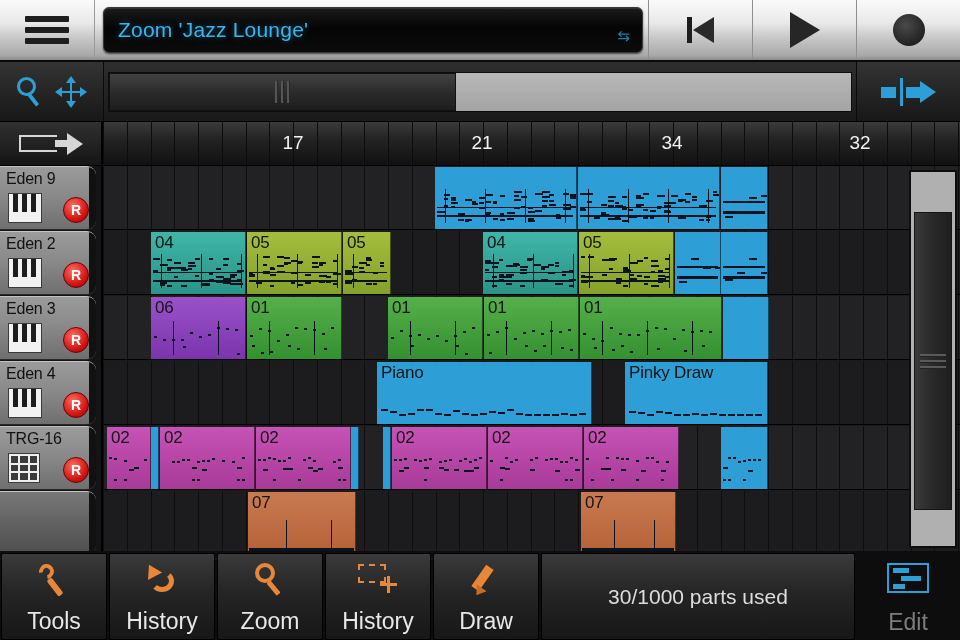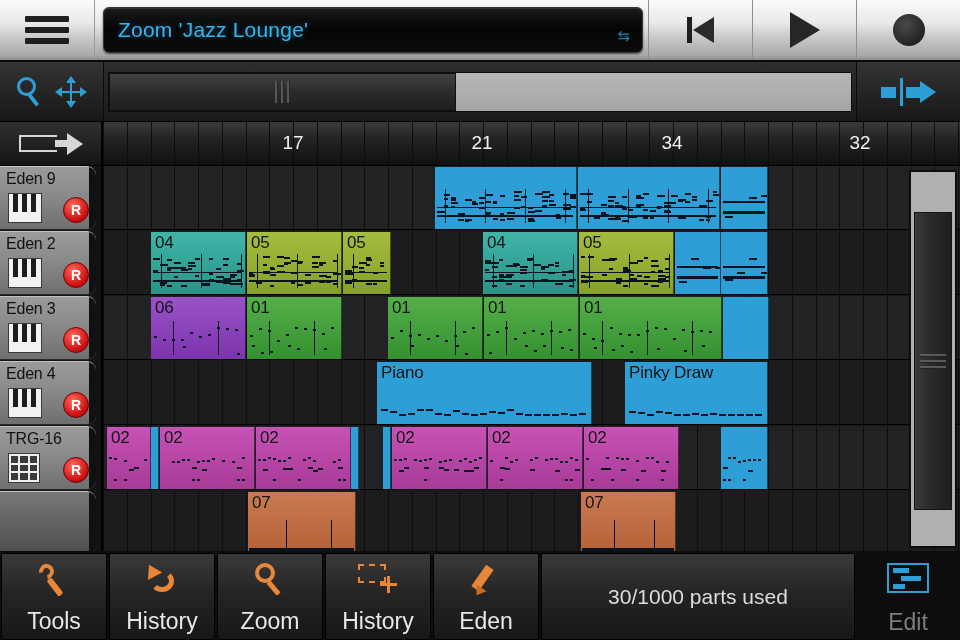--- a/index.html
+++ b/index.html
@@ -1484,21 +1484,21 @@
       <span class="tlabel">History</span>
     </div>
 
     <div class="tool">
       <div class="tico">
         <div class="pencil">
             <div class="body"></div>
             <div class="tip"></div>
           </div>
       </div>
-      <span class="tlabel">Eden</span>
+      <span class="tlabel">Draw</span>
     </div>
 
     <div class="parts">30/1000 parts used</div>
 
     <div class="editbtn">
       <div class="edit-ico">
         <i style="left:4px;top:3px;width:16px;"></i>
         <i style="left:12px;top:11px;width:20px;"></i>
         <i style="left:4px;top:19px;width:12px;"></i>
       </div>

